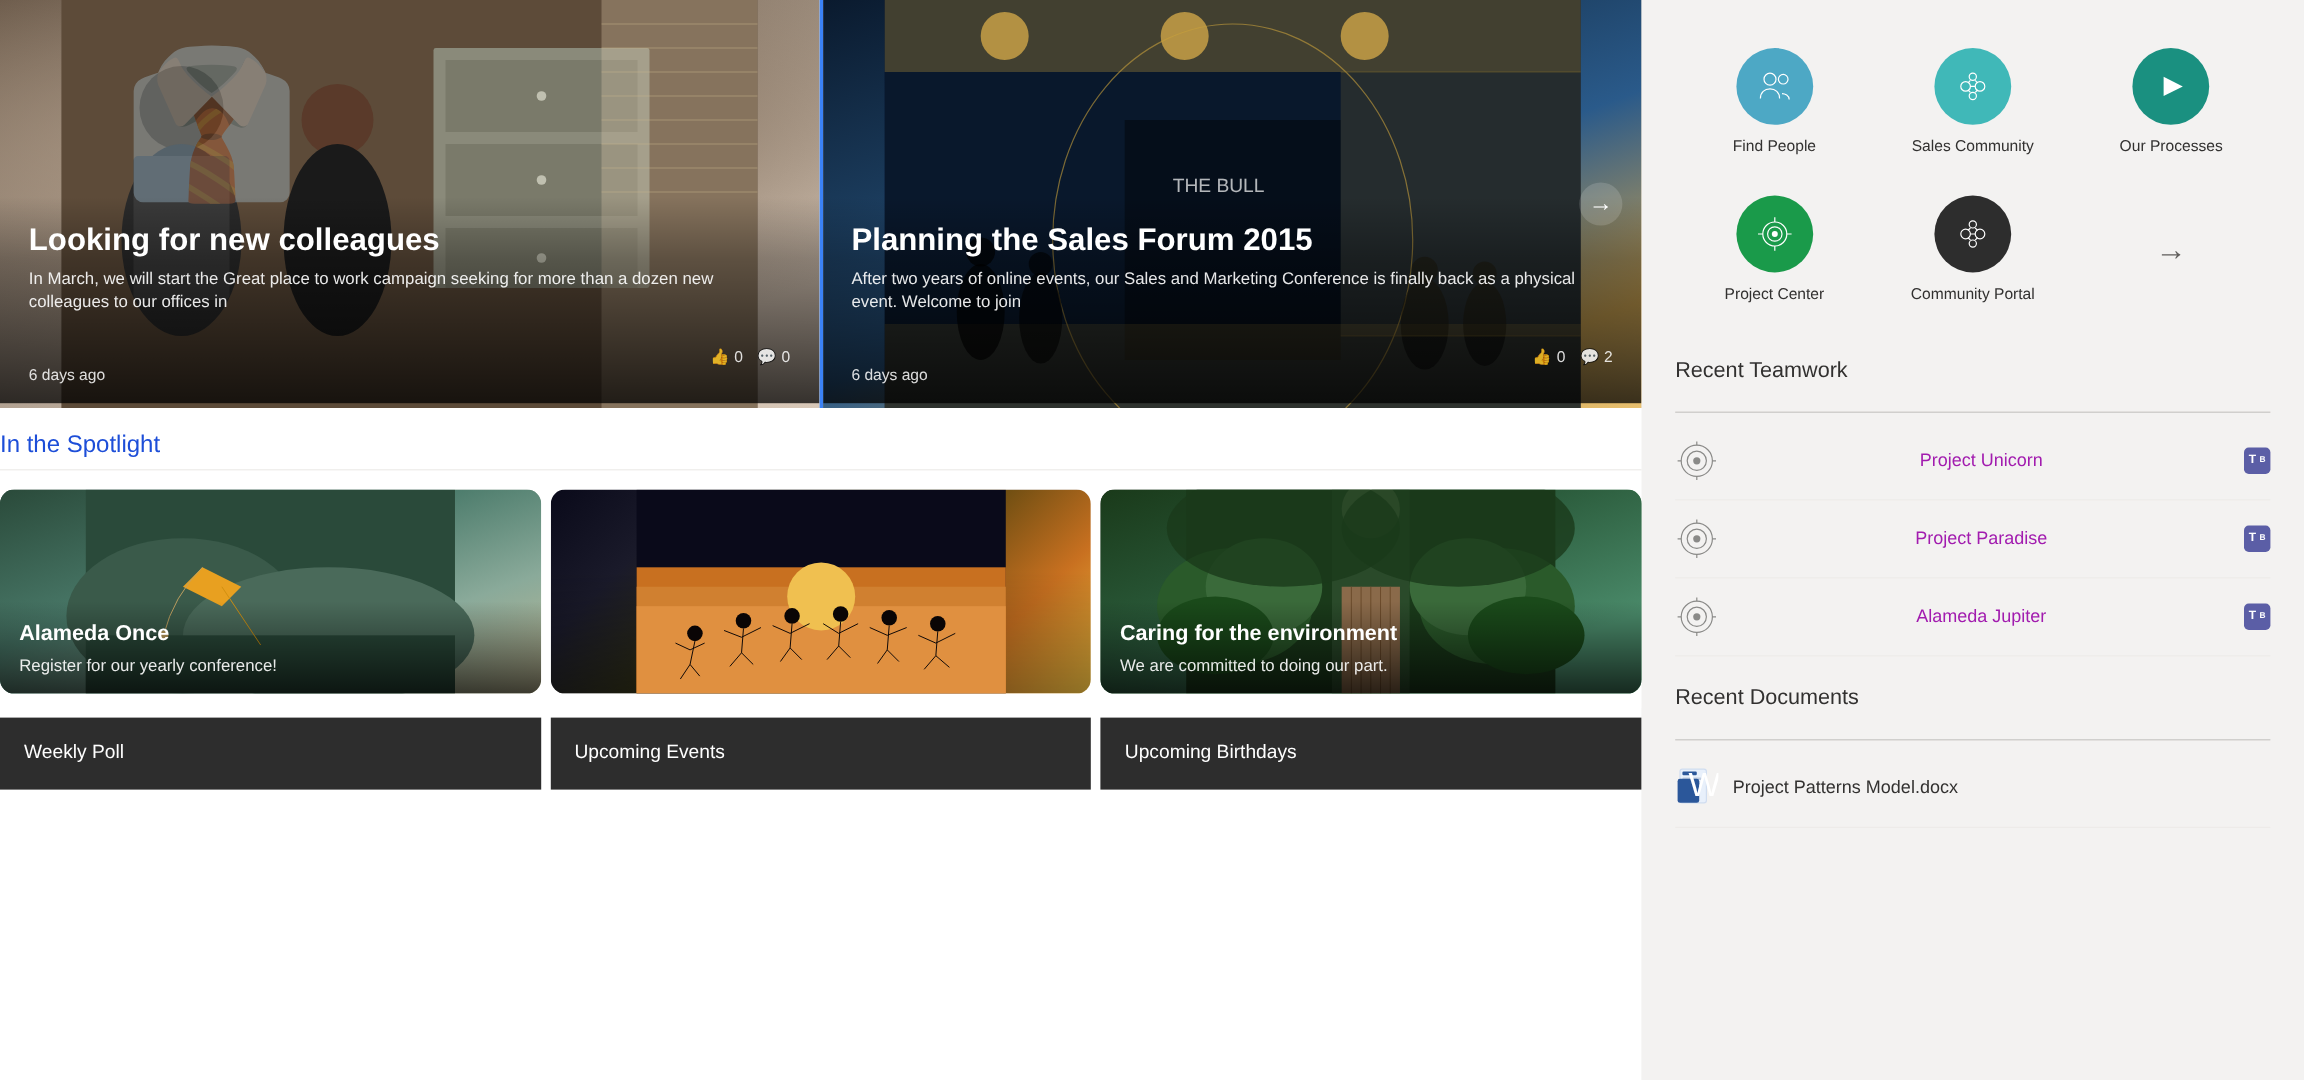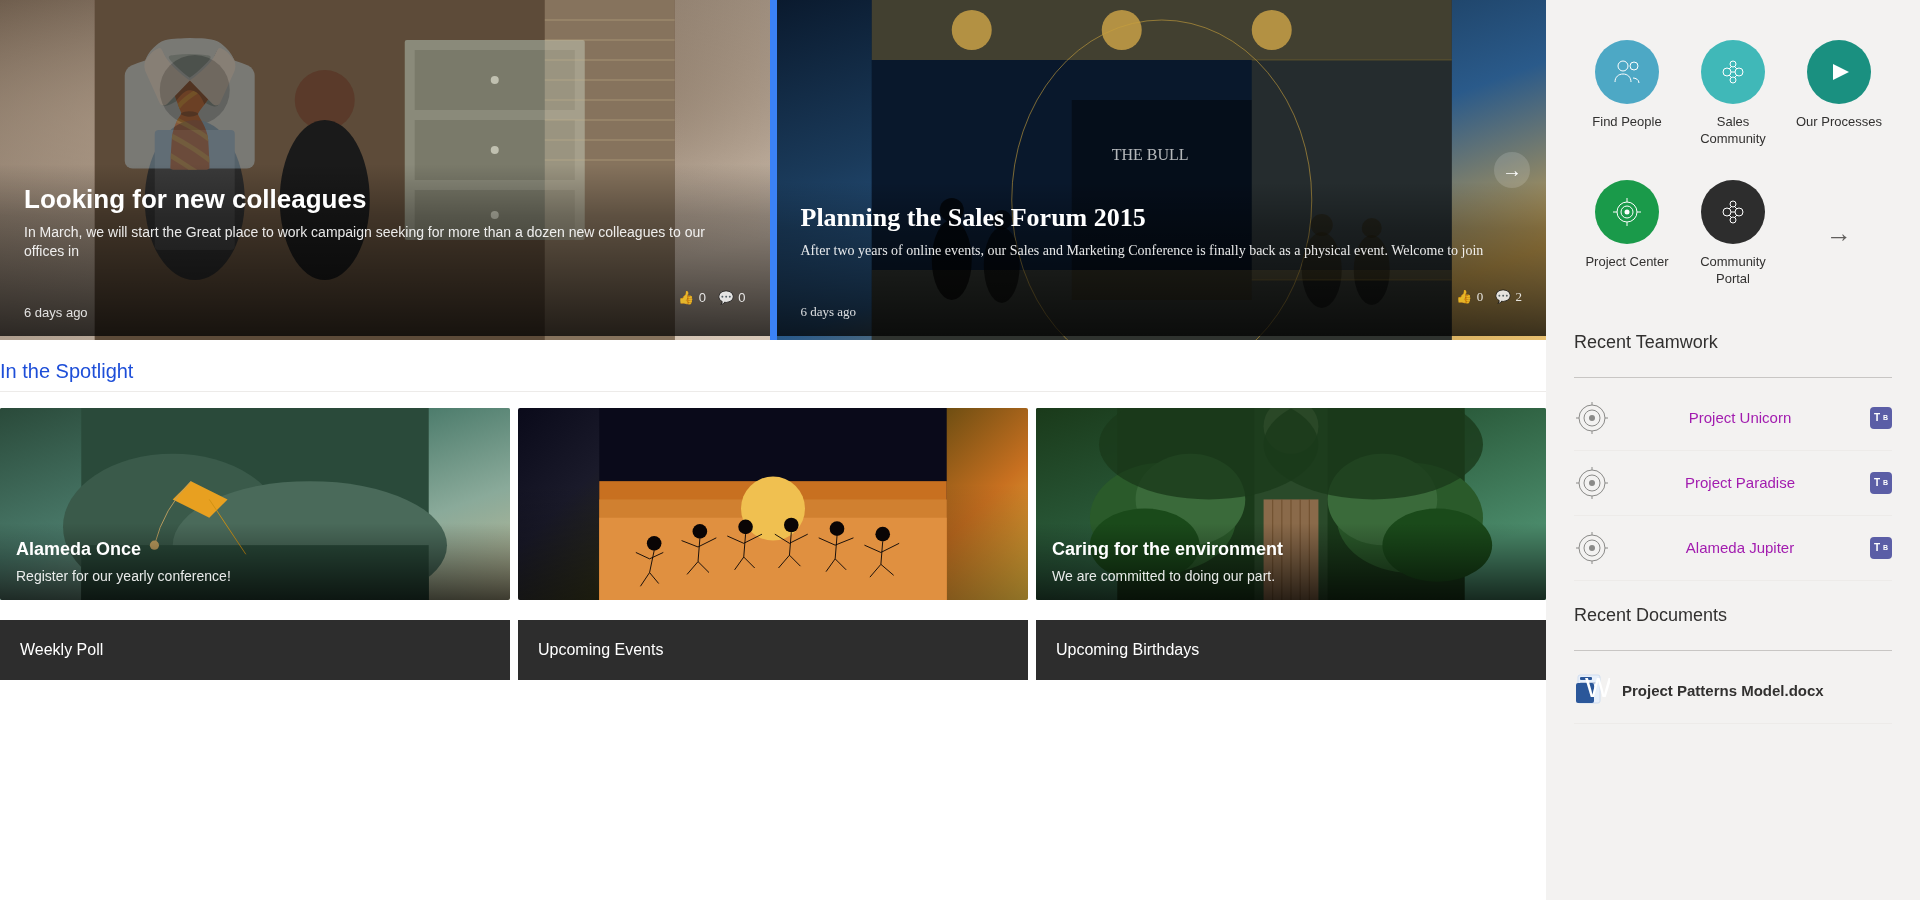--- a/index.html
+++ b/index.html
@@ -28,22 +28,21 @@
       position: relative;
       overflow: hidden;
     }
     .hero-card {
       flex: 1;
       position: relative;
       overflow: hidden;
       cursor: pointer;
     }
     .hero-card + .hero-card {
-      border-left: 7px solid #3b82f6;
-      font-family: Liberation Serif, serif;
+      border-left: 3px solid #3b82f6;
     }
     .hero-bg {
       width: 100%;
       height: 100%;
       object-fit: cover;
       background-size: cover;
       background-position: center;
     }
     .hero-card-1-bg {
       background: linear-gradient(135deg, #5a4a3a 0%, #8a7a6a 30%, #b8a898 60%, #d4c4b4 100%);
@@ -155,24 +154,24 @@
       padding: 0 0 8px 0;
       border-bottom: 1px solid #edebe9;
       margin-bottom: 16px;
     }
     .spotlight-grid {
       display: flex;
       gap: 8px;
     }
     .spotlight-card {
       flex: 1;
-      height: 192px;
+      height: 170px;
       position: relative;
       overflow: hidden;
-      border-radius: 2px;
+      border-radius: 12px;
       cursor: pointer;
     }
     .spotlight-card-bg {
       width: 100%;
       height: 100%;
       background-size: cover;
       background-position: center;
     }
     .spotlight-bg-1 {
       background: linear-gradient(135deg, #1a3a2a 0%, #2a5a4a 30%, #8a9a8a 60%, #c4d4c4 100%);
@@ -238,21 +237,21 @@
       display: flex;
       align-items: center;
     }
     .bottom-bar-title {
       font-size: 16px;
       font-weight: 400;
     }
 
     
     .sidebar {
-      width: 374px;
+      width: 552px;
       background: #f3f2f1;
       padding: 24px 28px;
       flex-shrink: 0;
     }
 
     
     .quick-links {
       display: grid;
       grid-template-columns: repeat(3, 1fr);
       gap: 0;
@@ -371,21 +370,20 @@
       justify-content: center;
       flex-shrink: 0;
       font-size: 28px;
     }
     .doc-word {
       color: #2b579a;
     }
     .doc-name {
       font-size: 15px;
       color: #323130;
-      font-weight: bold;
     }
   </style>
 </head>
 <body>
 
 <div class="main-content">
 
   <div class="hero-banner">
 
     <div class="hero-card">

